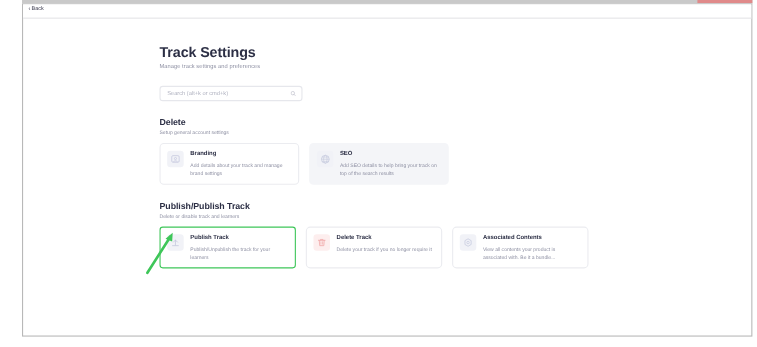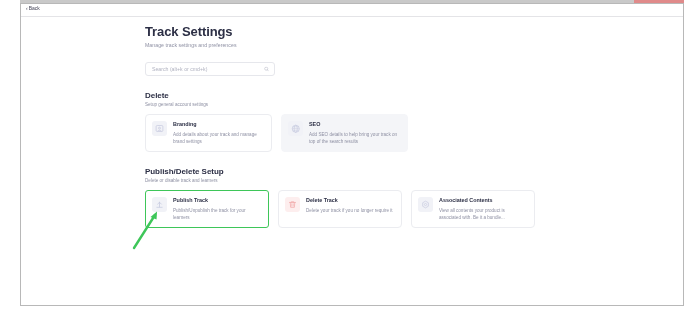--- a/index.html
+++ b/index.html
@@ -77,21 +77,21 @@
   #back-chevron {
     font-size: 5px;
     line-height: 1;
     color: #3f3f52;
   }
 
   
   #content {
     position: absolute;
     left: 124px;
-    top: 20px;
+    top: 36px;
     width: 390px;
   }
 
   .page-title {
     margin: 0;
     font-size: 13px;
     font-weight: bold;
     color: #2c2f45;
     letter-spacing: -0.1px;
   }
@@ -280,21 +280,21 @@
             <div class="card-body">
               <div class="card-title">SEO</div>
               <div class="card-desc">Add SEO details to help bring your track on top of the search results</div>
             </div>
           </div>
 
         </div>
       </div>
 
       <div class="section">
-        <h2 class="section-title">Publish/Delete Setup</h2>
+        <h2 class="section-title">Publish/Publish Track</h2>
         <p class="section-subtitle">Delete or disable track and learners</p>
 
         <div class="card-row">
 
           <div class="card highlighted">
             <div class="card-icon">
               <svg width="9" height="9" viewBox="0 0 24 24">
                 <path d="M12 18V6" stroke="#c3c7dd" stroke-width="1.9" stroke-linecap="round"></path>
                 <path d="M7 11l5-5 5 5" fill="none" stroke="#c3c7dd" stroke-width="1.9" stroke-linecap="round" stroke-linejoin="round"></path>
                 <path d="M5 19.5h14" stroke="#c3c7dd" stroke-width="1.9" stroke-linecap="round"></path>

